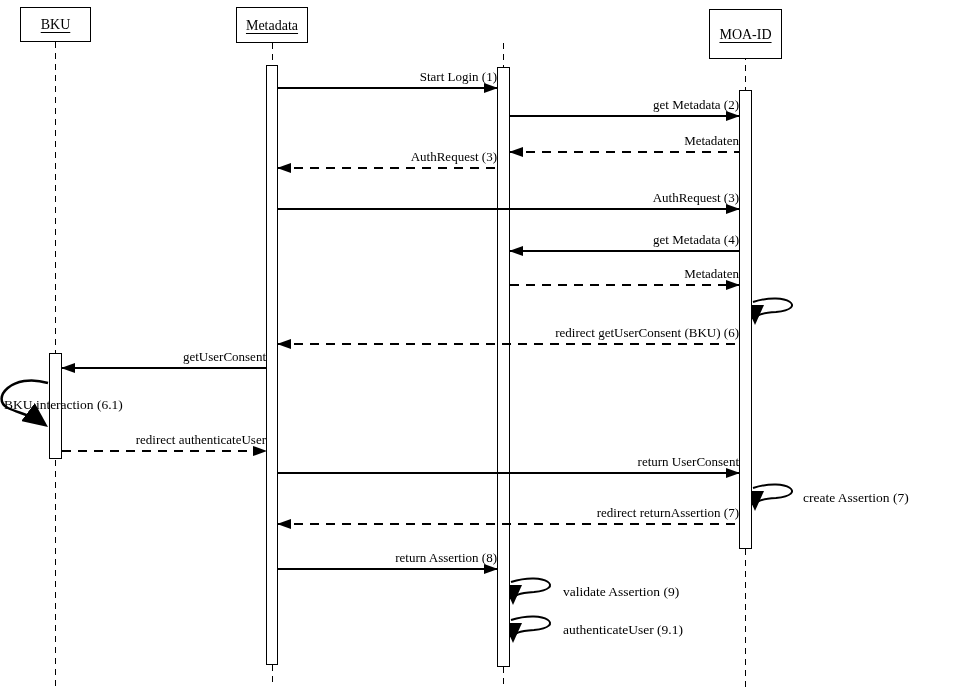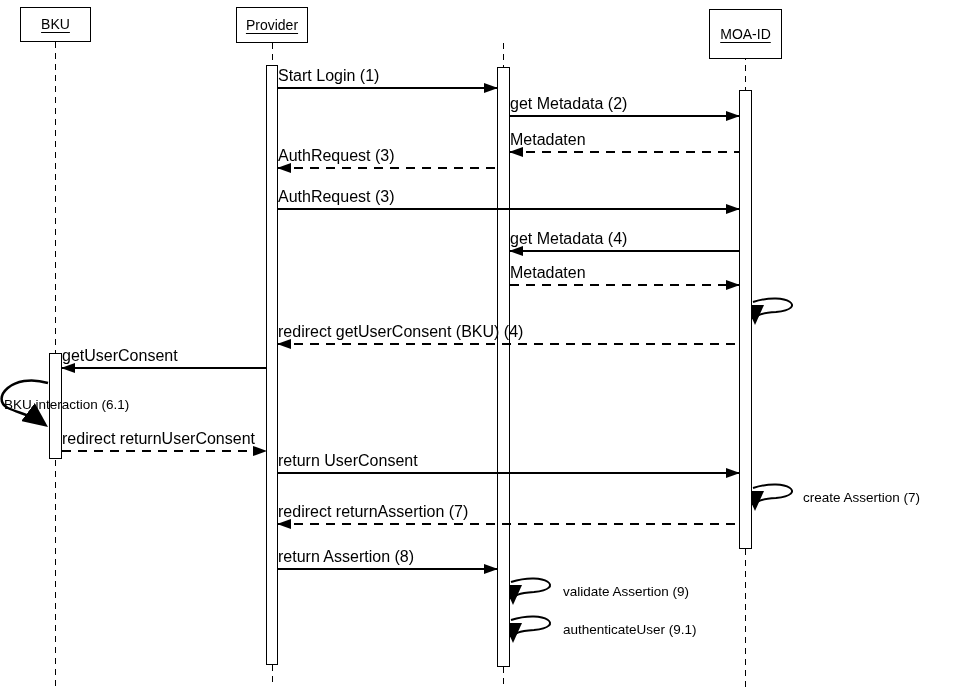--- a/index.html
+++ b/index.html
@@ -1,37 +1,37 @@
 <!DOCTYPE html>
 <html><head>
 <meta charset="utf-8">
 <style>
   html,body{margin:0;padding:0;background:#ffffff;}
   .canvas{position:relative;width:968px;height:687px;background:#ffffff;overflow:hidden;
-          font-family:Liberation Sans, sans-serif;color:#000;}
+          font-family:Liberation Serif, serif;color:#000;}
   
   .actor{position:absolute;box-sizing:border-box;border:1.5px solid #000;background:#fff;
          display:flex;flex-direction:column;align-items:center;justify-content:center;
          font-size:14px;line-height:17px;text-align:center;}
   .actor span{text-decoration:underline;text-underline-offset:3px;white-space:nowrap;}
   
   .life{position:absolute;width:1px;
         background:repeating-linear-gradient(to bottom,#000 0 6px,transparent 6px 11px);}
   
   .act{position:absolute;box-sizing:border-box;border:1.5px solid #000;background:#fff;}
   
   .msg{position:absolute;height:2px;}
   .ln{position:absolute;left:0;right:0;top:0;height:2px;background:#000;}
   .ln.dash{background:repeating-linear-gradient(to right,#000 0 9px,transparent 9px 16px);}
   .hd{position:absolute;width:0;height:0;top:-4px;
       border-top:5px solid transparent;border-bottom:5px solid transparent;}
   .hd.r{right:-1px;border-left:14px solid #000;}
   .hd.l{left:-1px;border-right:14px solid #000;}
-  .lbl{position:absolute;left:0;right:0;bottom:4px;text-align:left;
-       font-size:16px;white-space:nowrap;}
+  .lbl{position:absolute;left:0;right:0;bottom:4px;text-align:right;
+       font-size:13px;white-space:nowrap;}
   
   .loopLbl{position:absolute;font-size:13.5px;line-height:18px;white-space:nowrap;}
   .loop{position:absolute;}
 </style>
 </head>
 <body>
 
 <div class="canvas">
 
   <div class="life" style="left:55px;top:42px;height:645px"></div>
@@ -39,21 +39,21 @@
   <div class="life" style="left:272px;top:665px;height:22px"></div>
   <div class="life" style="left:503px;top:43px;height:25px"></div>
   <div class="life" style="left:503px;top:667px;height:20px"></div>
   <div class="life" style="left:745px;top:43px;height:48px"></div>
   <div class="life" style="left:745px;top:549px;height:138px"></div>
 
   <div class="actor" style="left:20px;top:7px;width:71px;height:35px">
     <span>BKU</span>
   </div>
   <div class="actor" style="left:236px;top:7px;width:72px;height:36px">
-    <span>Provider</span>
+    <span>Metadata</span>
   </div>
   <div class="actor" style="left:709px;top:9px;width:73px;height:50px">
     <span>MOA-ID</span>
   </div>
 
   <div class="act" style="left:266px;top:65px;width:12px;height:600px"></div>
   <div class="act" style="left:497px;top:67px;width:13px;height:600px"></div>
   <div class="act" style="left:739px;top:90px;width:13px;height:459px"></div>
   <div class="act" style="left:49px;top:353px;width:13px;height:106px"></div>
 
@@ -104,21 +104,21 @@
       <marker id="ar1" markerWidth="10" markerHeight="9" refX="8" refY="4.5" orient="auto">
         <path d="M0,0 L10,4.5 L0,9 z" fill="#000"></path>
       </marker>
     </defs>
     <path d="M 1 6 C 36 -5, 56 13, 24 16 C 9 17, 3 19, 3 25" fill="none" stroke="#000" stroke-width="2" marker-end="url(#ar1)"></path>
   </svg>
 
   <div class="msg" style="left:278px;top:343px;width:461px">
     <div class="ln dash"></div>
     <div class="hd l"></div>
-    <div class="lbl">redirect getUserConsent (BKU) (4)</div>
+    <div class="lbl">redirect getUserConsent (BKU) (6)</div>
   </div>
 
   <div class="msg" style="left:62px;top:367px;width:204px">
     <div class="ln"></div>
     <div class="hd l"></div>
     <div class="lbl">getUserConsent</div>
   </div>
 
   <svg class="loop" style="left:0px;top:377px" width="50" height="54" viewBox="0 0 50 54">
     <defs>
@@ -126,21 +126,21 @@
         <path d="M0,0 L10,4.5 L0,9 z" fill="#000"></path>
       </marker>
     </defs>
     <path d="M 48 6 C 12 -5, -10 22, 8 31 C 18 36, 32 38, 44 47" fill="none" stroke="#000" stroke-width="2.5" marker-end="url(#ar2)"></path>
   </svg>
   <div class="loopLbl" style="left:4px;top:396px">BKU interaction (6.1)</div>
 
   <div class="msg" style="left:62px;top:450px;width:204px">
     <div class="ln dash"></div>
     <div class="hd r"></div>
-    <div class="lbl">redirect returnUserConsent</div>
+    <div class="lbl">redirect authenticateUser</div>
   </div>
 
   <div class="msg" style="left:278px;top:472px;width:461px">
     <div class="ln"></div>
     <div class="hd r"></div>
     <div class="lbl">return UserConsent</div>
   </div>
 
   <svg class="loop" style="left:752px;top:482px" width="52" height="32" viewBox="0 0 52 32">
     <defs>

